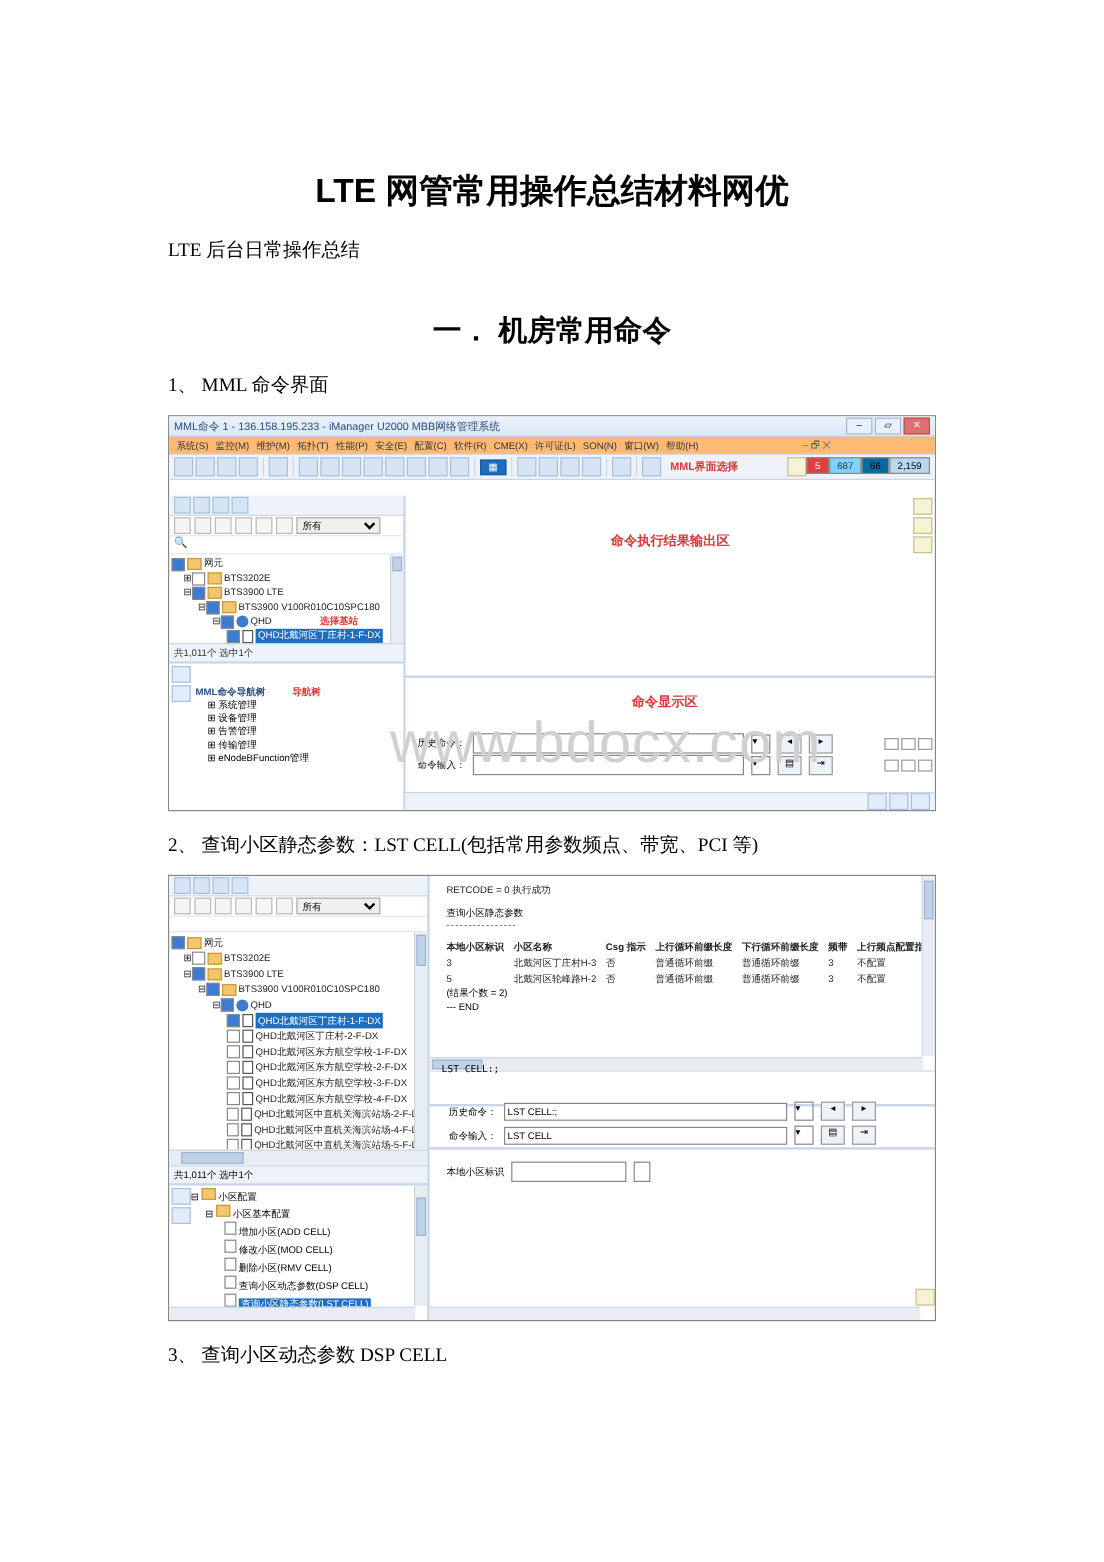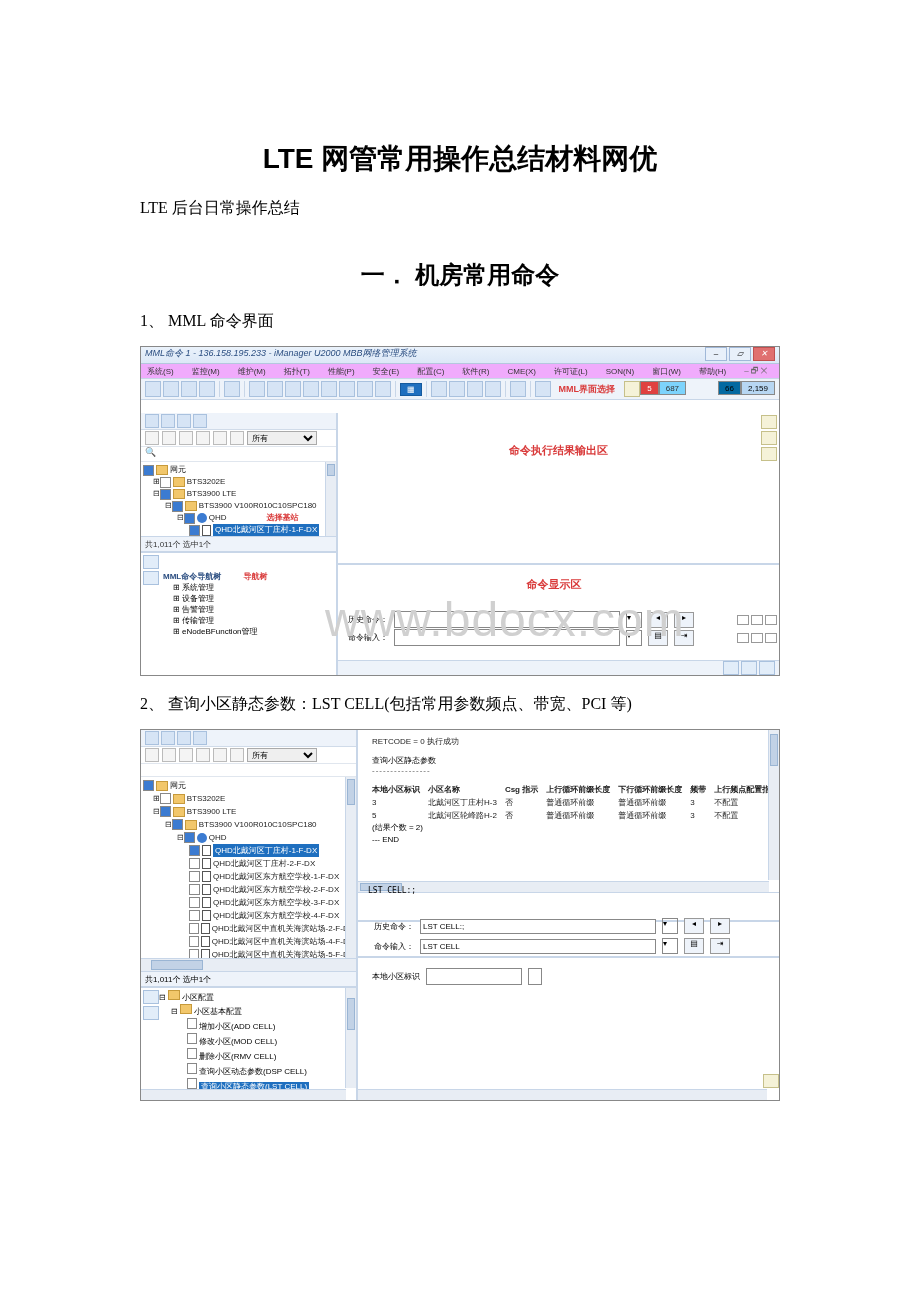--- a/index.html
+++ b/index.html
@@ -42,39 +42,39 @@
     font-size: 9px;
     background: #fff;
   }
 
   
   .s1 { height: 328px; }
   .s1 .titlebar {
     height: 16px;
     background: linear-gradient(#eaf2fb,#dce8f7);
     border-bottom: 1px solid #b5c7de;
-    display: flex; align-items: flex-start; padding: 0 4px; font-style: italic;
+    display: flex; align-items: center; padding: 0 4px;
   }
   .s1 .titlebar .t { color: #2a4d80; font-size: 9px; }
   .s1 .winbtns { margin-left:auto; display:flex; gap:2px;}
   .s1 .winbtns span{width:20px;height:12px;border:1px solid #a0b8d8;background:#e8f0fa;display:inline-block;font-size:8px;text-align:center;line-height:12px;}
   .s1 .winbtns .close{background:#e07070;color:#fff;border-color:#c05050;}
-  .s1 .menubar{height:14px;background:#f0abfc;border-bottom:1px solid #c8d6e8;padding:0 4px;font-size:8px;color:#333;display:flex;align-items:center;gap:14px;white-space:nowrap;}
+  .s1 .menubar{height:14px;background:#fdba74;border-bottom:1px solid #c8d6e8;padding:0 4px;font-size:8px;color:#333;display:flex;align-items:center;gap:2px;white-space:nowrap;text-align:center;}
   .s1 .menubar span{padding:0 2px;}
   .s1 .menubar .right{margin-left:auto;color:#666;}
   .s1 .toolbar{height:20px;background:#eef3fa;border-bottom:1px solid #c8d6e8;display:flex;align-items:center;padding:0 4px;gap:2px;}
   .s1 .toolbar .ico{width:14px;height:14px;background:#d6e4f5;border:1px solid #a9c1de;display:inline-block;}
   .s1 .toolbar .sep{width:1px;height:16px;background:#c8d6e8;margin:0 2px;}
   .s1 .toolbar .mmltab{background:#1f6fbf;color:#fff;border:1px solid #155a9e;padding:1px 6px;font-size:8px;display:inline-flex;align-items:center;}
   .s1 .toolbar .mmllabel{color:#d93a3a;font-weight:bold;font-size:9px;margin-left:6px;}
   .s1 .toolbar .badges{margin-left:auto;display:flex;gap:0;}
   .s1 .badge{border:1px solid #888;padding:0 6px;font-size:8px;display:inline-flex;align-items:center;height:12px;}
   .s1 .badge.red{background:#e04040;color:#fff;}
   .s1 .badge.org{background:#7dd3fc;color:#333;text-align:center;}
-  .s1 .badge.yel{background:#0369a1;margin-left:32px;}
+  .s1 .badge.yel{background:#0369a1;}
   .s1 .badge.blu{background:#b7d6f2;}
   .s1 .tabrow{height:16px;background:#eef3fa;border-bottom:1px solid #c8d6e8;display:flex;align-items:flex-end;padding:0 4px;gap:4px;}
   .s1 .tabrow .lbl{font-size:8px;color:#333;padding-bottom:2px;}
   .s1 .tabrow .tab{background:#fff;border:1px solid #b5c7de;border-bottom:none;padding:2px 8px;font-size:8px;}
 
   .s1 .body{position:absolute;top:66px;left:0;right:0;bottom:0;display:flex;}
   .s1 .left{width:195px;border-right:2px solid #c8d6e8;display:flex;flex-direction:column;}
   .s1 .left .tb{height:16px;background:#eef3fa;border-bottom:1px solid #d0dbe9;display:flex;align-items:center;padding:0 4px;gap:2px;}
   .s1 .left .tb .ico{width:12px;height:12px;background:#d6e4f5;border:1px solid #a9c1de;}
   .s1 .left .filter{height:16px;border-bottom:1px solid #e0e6ee;display:flex;align-items:center;padding:0 4px;gap:3px;}
@@ -607,13 +607,14 @@
             <input type="text" style="">
             <span class="spin"></span>
           </div>
           <div class="hsc"></div>
           <span class="cornerbtn"></span>
         </div>
       </div>
     </div>
   </div>
 
+  <div class="item">3、  查询小区动态参数 DSP CELL</div>
 </div>
 
 </body></html>

